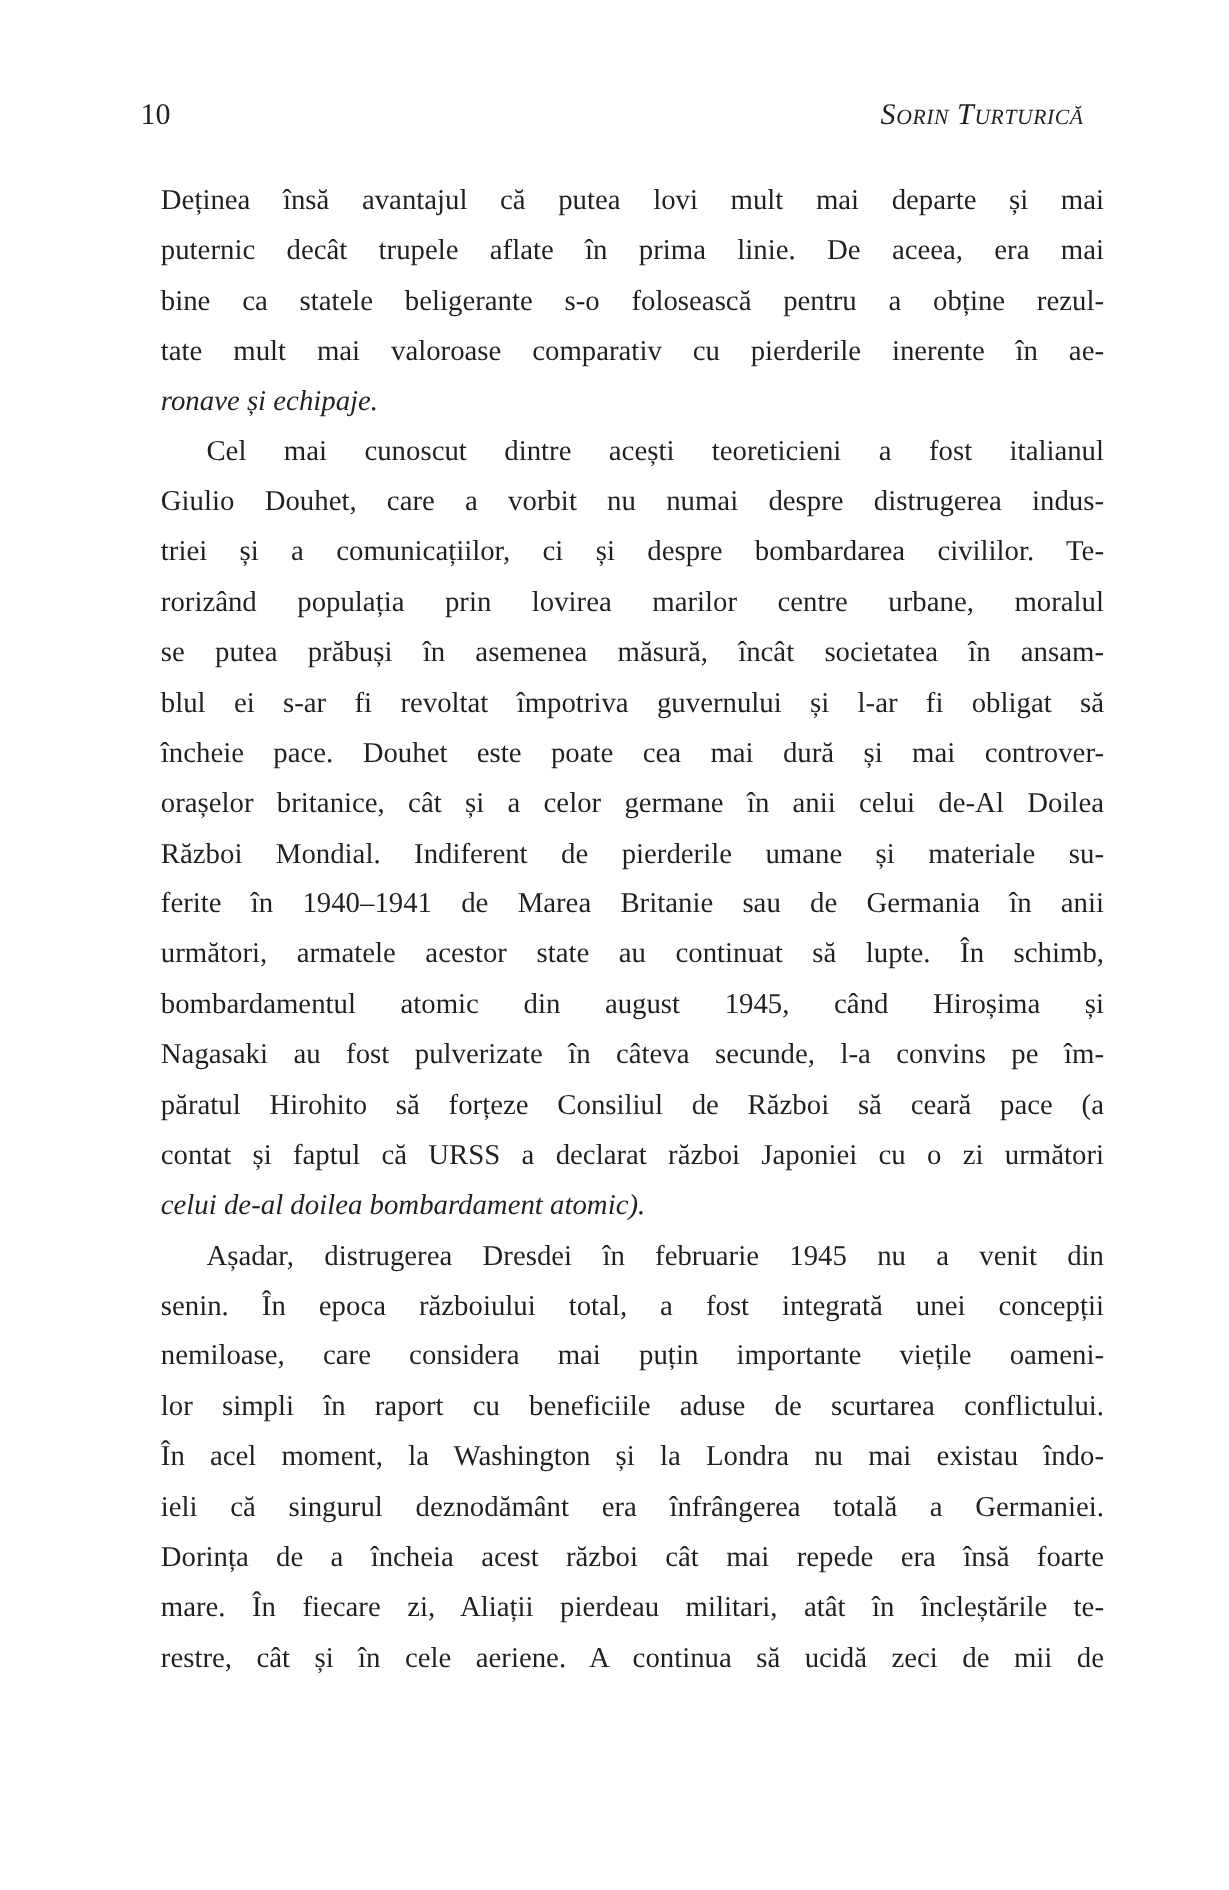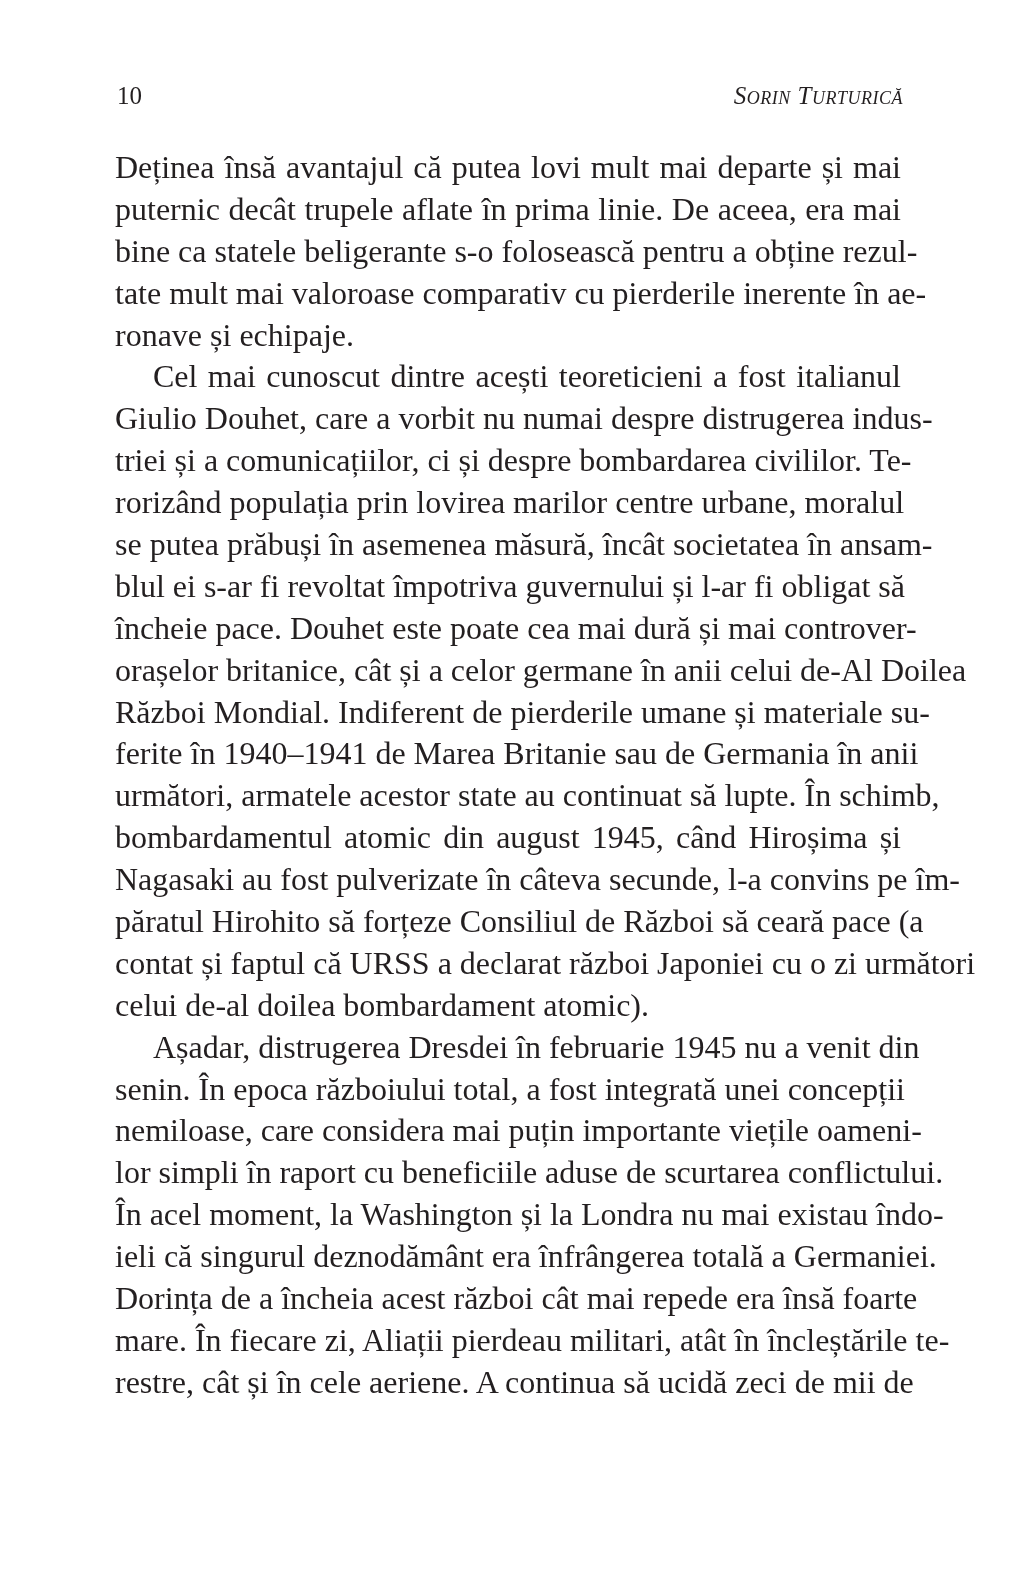--- a/index.html
+++ b/index.html
@@ -34,36 +34,37 @@
       right: 0;
       text-align: right;
       font-variant: small-caps;
       letter-spacing: 0.5px;
       top: 0;
       font-style: italic;
     }
     .body-text {
       position: absolute;
       top: 147px;
-      left: 115px;
+      left: 134px;
       width: 786px;
-      font-size: 32px;
+      font-size: 24px;
     }
     .line {
       display: block;
       height: 41.9px;
       line-height: 41.9px;
       white-space: nowrap;
       text-align: justify;
       text-align-last: justify;
       overflow: visible;
     }
     .line.last {
       text-align: left;
       text-align-last: left;
+      font-style: italic;
     }
     .line.indent {
       padding-left: 38px;
     }
   </style>
 </head>
 <body>
 
 <div class="running-head">
   <span class="page-number">10</span>

